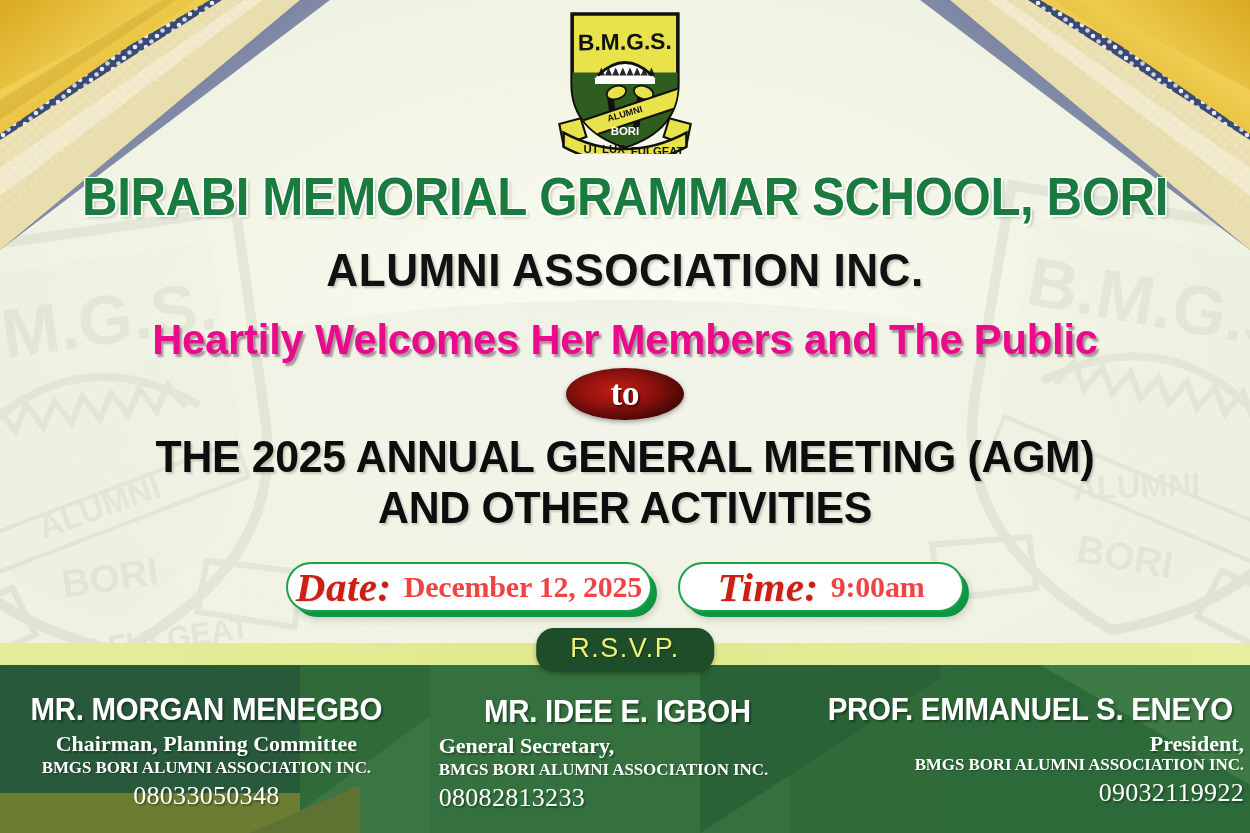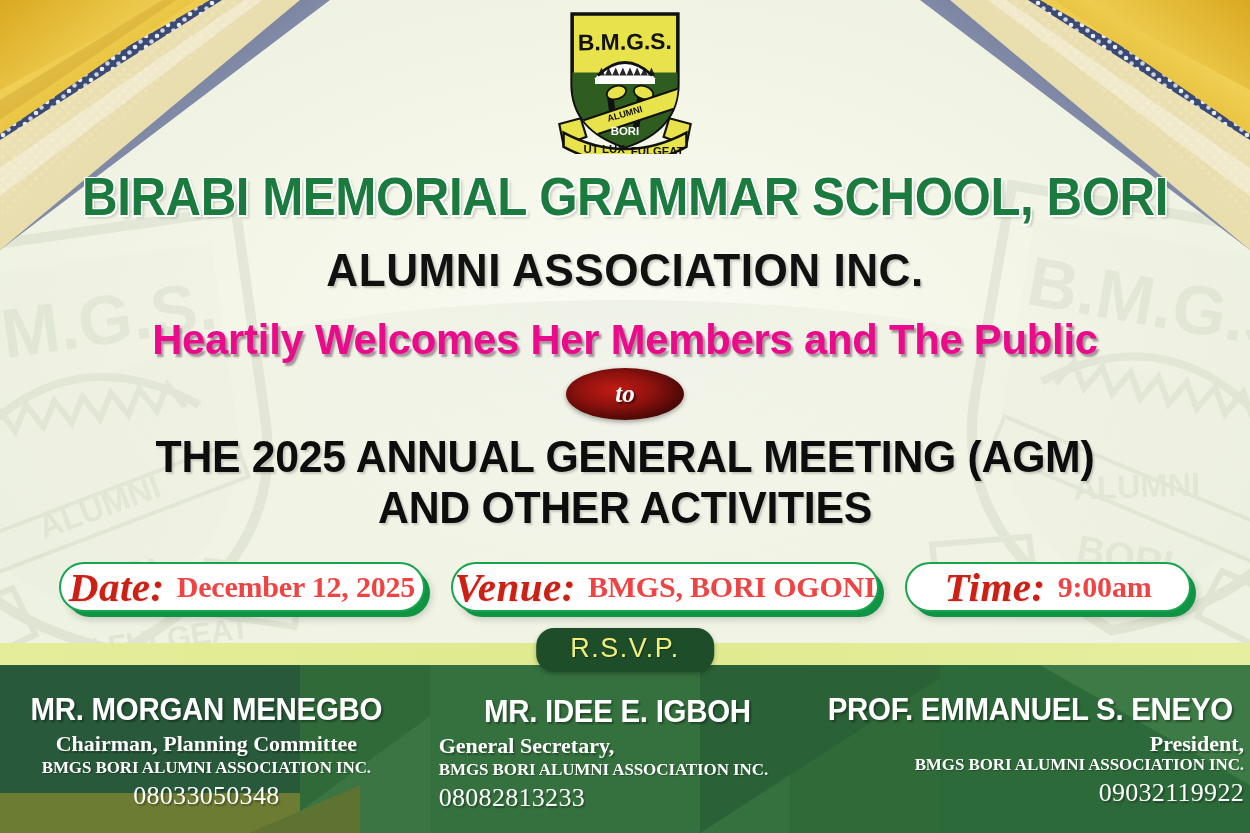--- a/index.html
+++ b/index.html
@@ -96,22 +96,22 @@
 
   .to-badge {
     position:absolute; left:50%; top:368px; transform:translateX(-50%);
     width:118px; height:52px; border-radius:50%;
     background:radial-gradient(ellipse at 42% 42%, #c41b14 0%, #8f120e 38%, #4a0806 72%, #210302 100%);
     box-shadow:0 2px 5px rgba(0,0,0,0.35);
     display:flex; align-items:center; justify-content:center;
   }
   .to-badge span {
     font-family:"Liberation Serif","DejaVu Serif",serif;
-    font-style:italic; font-weight:bold;
-    font-size:25px; color:#ffffff;
+    font-weight:bold;
+    font-size:35px; color:#ffffff;
     text-shadow:2px 2px 2px rgba(0,0,0,0.55);
     line-height:1;
     margin-top:-2px;
   }
 
   .agm {
     position:absolute; left:0; right:0; top:432px;
     text-align:center;
     font-family:"Liberation Sans Narrow","Liberation Sans", sans-serif;
     font-weight:bold;
@@ -400,24 +400,20 @@
     <div class="agm">
       <div>THE 2025 ANNUAL GENERAL MEETING (AGM)</div>
       <div>AND OTHER ACTIVITIES</div>
     </div>
 
     <div class="info-row">
       <div class="pill pill-date">
         <span class="pill-label">Date:</span>
         <span class="pill-value">December 12, 2025</span>
       </div>
-      <div class="pill pill-venue">
-        <span class="pill-label">Venue:</span>
-        <span class="pill-value">BMGS, BORI OGONI</span>
-      </div>
       <div class="pill pill-time">
         <span class="pill-label">Time:</span>
         <span class="pill-value">9:00am</span>
       </div>
     </div>
 
   </div>
 
   <div class="lime-strip"></div>
 

